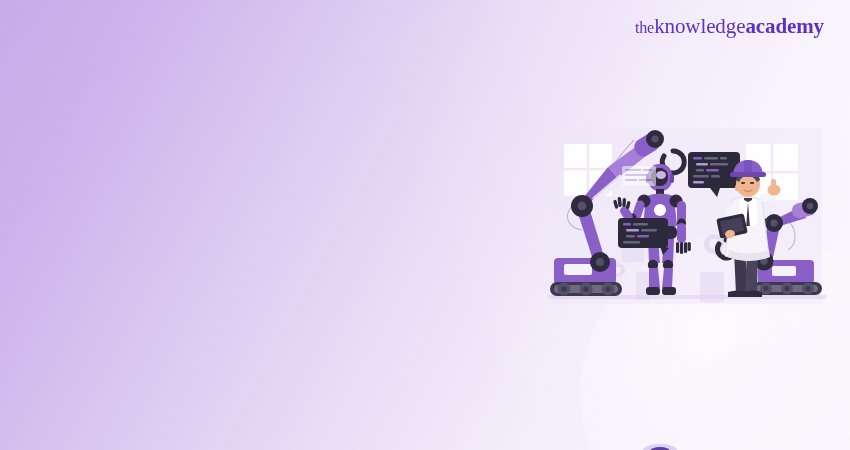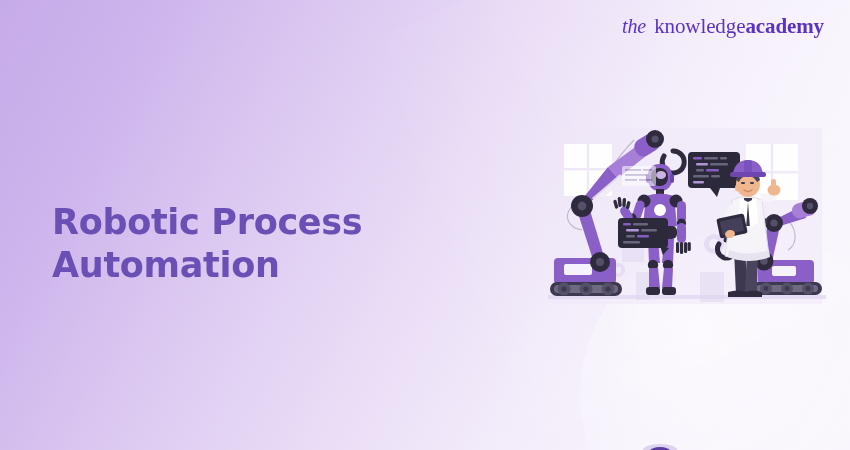--- a/index.html
+++ b/index.html
@@ -55,24 +55,23 @@
     top: 16px;
     right: 26px;
     font-family: "Liberation Serif", "DejaVu Serif", serif;
     font-size: 21px;
     color: #5b32c4;
     letter-spacing: -0.1px;
     white-space: nowrap;
     line-height: 1;
   }
   .logo .lg-the {
-    font-style: italic;
-    font-size: 20px;
-  }
-  .logo .lg-knowledge { font-weight: normal; margin-left: 8px; }
+    font-size: 16px;
+  }
+  .logo .lg-knowledge { font-weight: normal; }
   .logo .lg-academy { font-weight: bold; text-align: center; }
 
   
   .title {
     position: absolute;
     left: 52px;
     top: 178px;
     width: 500px;
     color: #6a4fb5;
     font-family: "DejaVu Sans", "Liberation Sans", sans-serif;
@@ -100,21 +99,20 @@
 <div class="banner">
 
   <div class="bg-sweep"></div>
   <div class="bg-orb"></div>
 
   <div class="logo">
     <span class="lg-the">the</span><span class="lg-knowledge">knowledge</span><span class="lg-academy">academy</span>
   </div>
 
   <h1 class="title">
-    <span class="ln ln1">Robotic Process Automation</span>
   </h1>
 
   <div class="illu">
     <svg viewBox="0 0 278 190" xmlns="http://www.w3.org/2000/svg">
       <defs>
         <clipPath id="sceneClip">
             <rect x="0" y="0" width="278" height="190"></rect>
           </clipPath>
       </defs>
 

